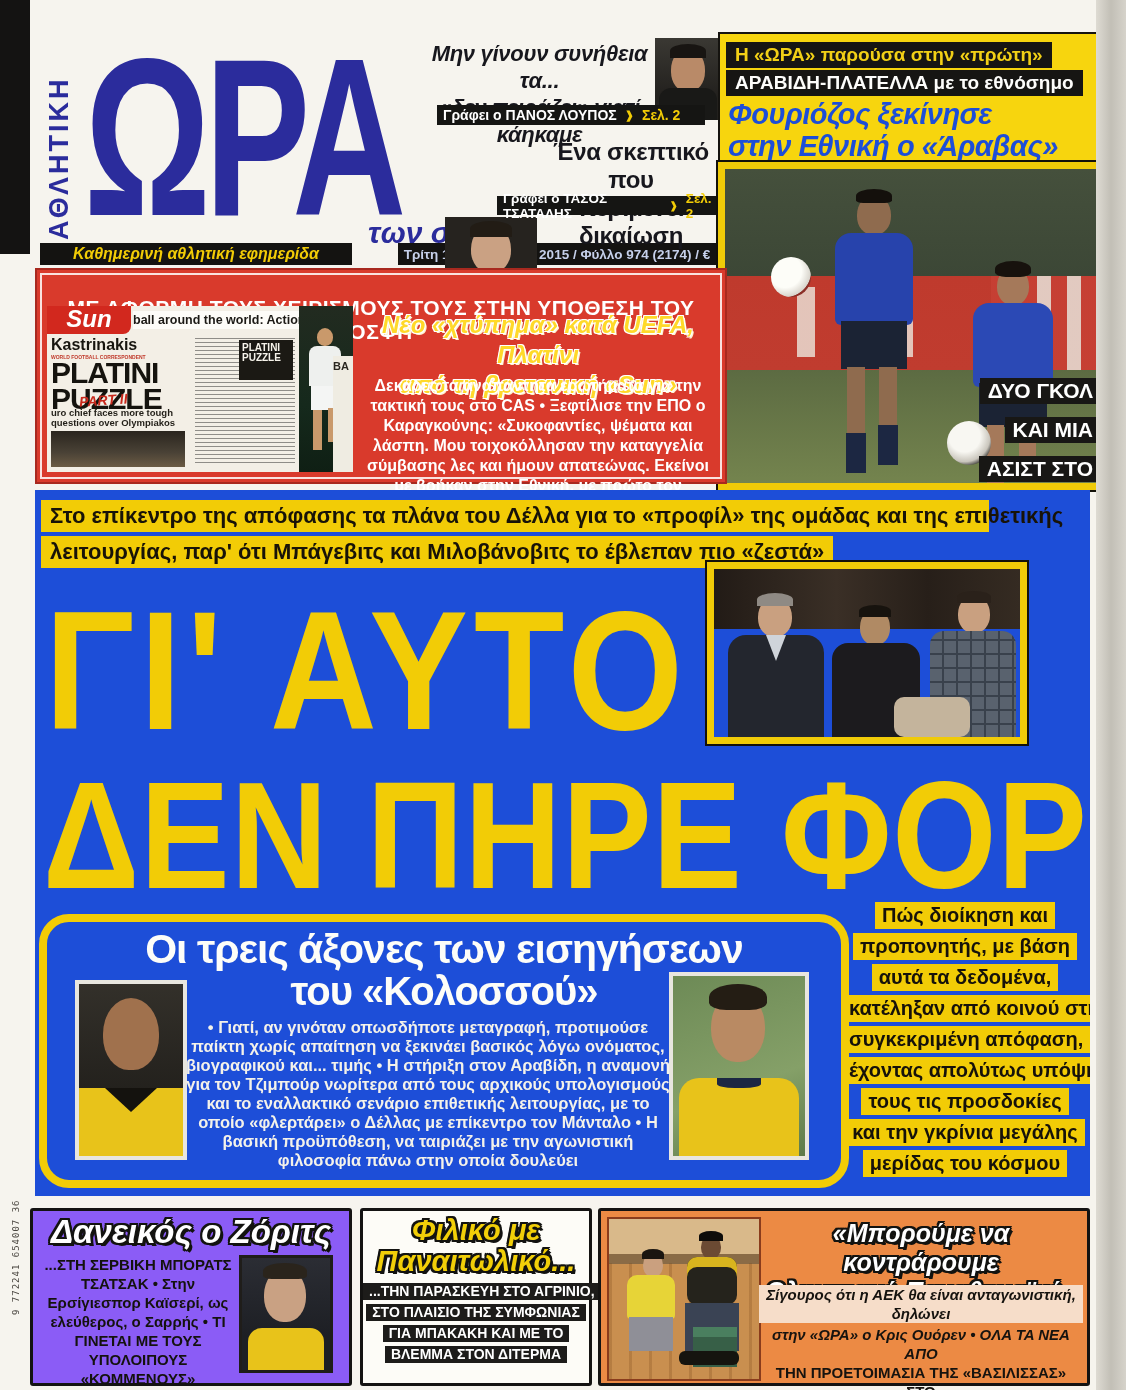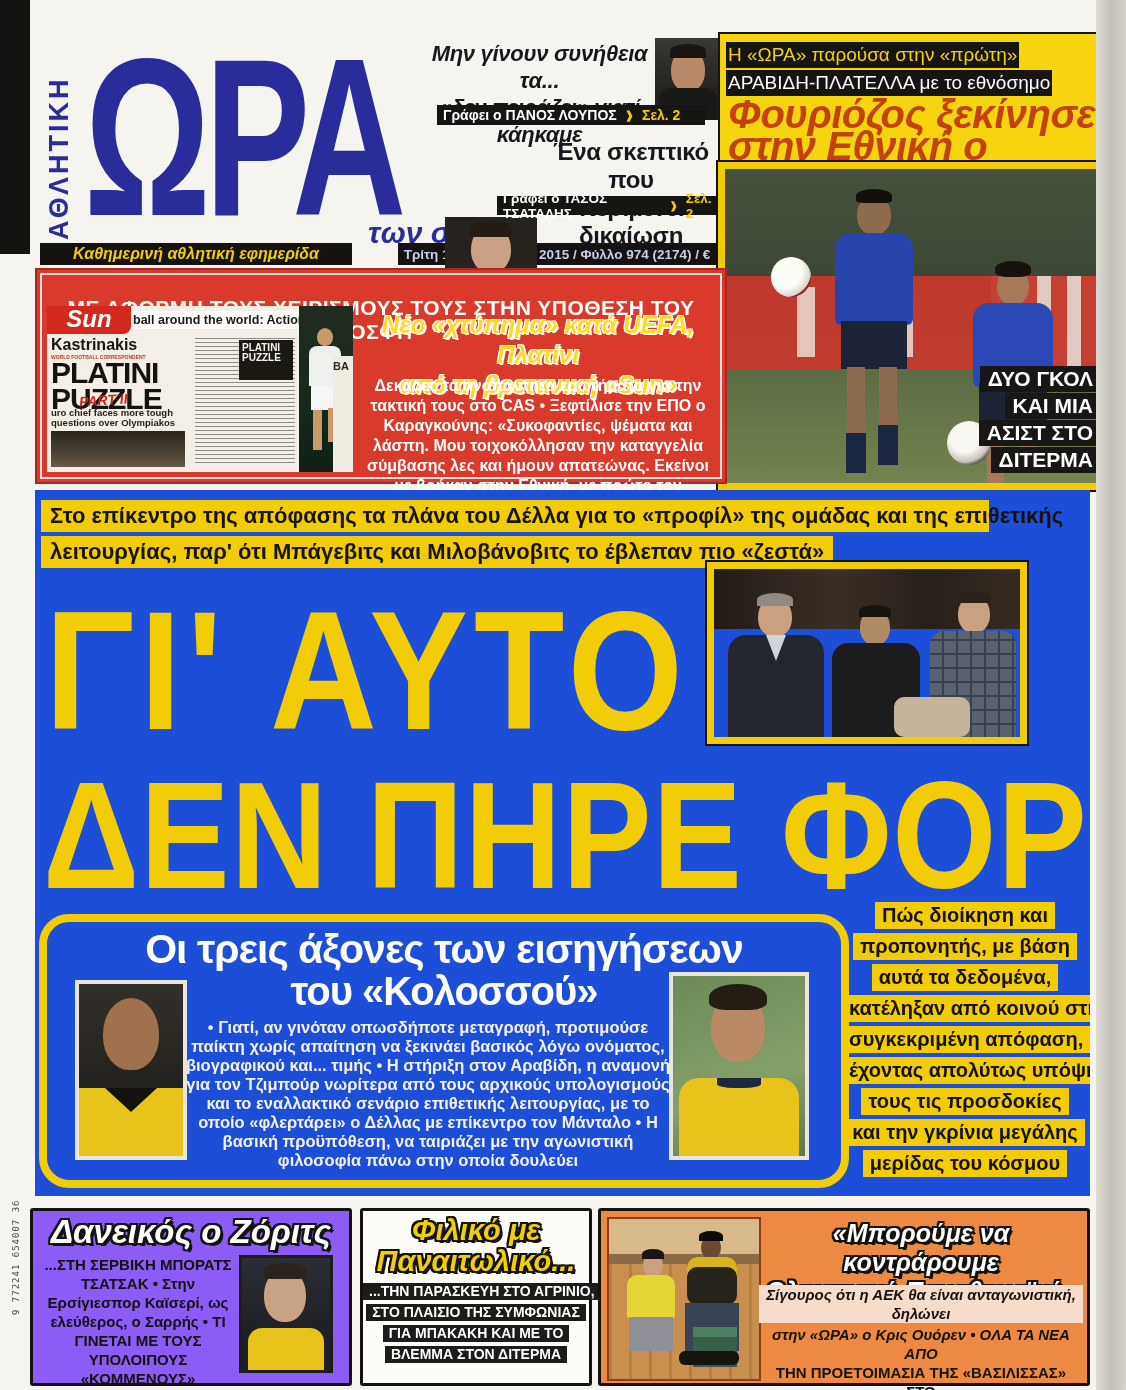--- a/index.html
+++ b/index.html
@@ -14,21 +14,21 @@
   
   .stroke-blk{text-shadow:-2px -2px 0 #131310,2px -2px 0 #131310,-2px 2px 0 #131310,2px 2px 0 #131310,0 -2px 0 #131310,0 2px 0 #131310,-2px 0 0 #131310,2px 0 0 #131310,3px 3px 0 #131310;}
   .stroke-wht{text-shadow:-1px -1px 0 #fff,1px -1px 0 #fff,-1px 1px 0 #fff,1px 1px 0 #fff,2px 2px 0 #fdf3d0;}
   
   .brand-vert{writing-mode:vertical-rl;transform:rotate(180deg);color:#2b2c9c;font-weight:bold;
               font-size:27px;letter-spacing:3px;}
   .brand-main{color:#2b2c9c;font-weight:bold;font-size:158px;line-height:150px;letter-spacing:-6px;
               transform:scale(1,1.42);transform-origin:top left;}
   .brand-sub{color:#2b2c9c;font-weight:bold;font-style:italic;font-size:30px;}
   .strip{background:#141311;color:#fff;}
-  .kicker-strip{display:inline-block;background:#161513;padding:2px 2px;font-weight:normal;font-size:19px;}
+  .kicker-strip{display:inline-block;background:#161513;padding:2px 9px;font-weight:bold;font-size:19px;}
   
   .teaser-h{color:#17171d;font-weight:bold;font-style:italic;line-height:27px;font-size:22px;letter-spacing:-0.3px;}
   .byline-strip{background:#151513;color:#fff;font-weight:bold;font-size:14px;display:flex;align-items:center;padding:0 6px;gap:8px;}
   .page-ref{color:#f2cc06;font-weight:bold;}
   .portrait{background:#26231f;overflow:hidden;position:relative;}
   .head{position:absolute;border-radius:50% 50% 46% 46%;}
   
   .sun-box{background:#d93a2c;box-shadow:inset 0 0 0 3px #d93a2c, inset 0 0 0 5px rgba(255,255,255,.85);border:2px solid #a8291f;}
   .sun-kicker{color:#fff;font-weight:bold;font-size:21px;letter-spacing:0.5px;}
   .sun-head{color:#ffd929;font-weight:bold;font-style:italic;font-size:24px;line-height:30px;}
@@ -36,21 +36,21 @@
   .txtlines{background:repeating-linear-gradient(to bottom,#8f8d88 0 1px,transparent 1px 4px);}
   
   .deckline{display:inline-block;background:#f2cc06;color:#181308;font-weight:bold;font-size:22px;padding:3px 9px;}
   .mega{color:#f2cc06;font-weight:bold;transform:scaleY(1.14);transform-origin:top left;}
   .sub-head{color:#fdfdf8;font-weight:bold;}
   .art-body{color:#f4f2ea;font-weight:bold;font-size:16.5px;line-height:19px;}
   .side-line{display:inline-block;background:#f2cc06;color:#16120a;font-weight:bold;font-size:20px;
              padding:2px 7px;margin:2px 0;white-space:nowrap;}
   .photo-frame-y{border:7px solid #f0cb08;box-shadow:0 0 0 2px #131109;}
   .photo-frame-w{border:4px solid #e8e6df;}
-  .cap-strip{display:block;background:#181715;color:#fff;font-weight:bold;font-size:21px;padding:1px 8px;margin-top:1px;white-space:nowrap;float:right;clear:both;}
+  .cap-strip{display:block;background:#181715;color:#fff;font-weight:bold;font-size:21px;padding:1px 8px;margin-top:13px;white-space:nowrap;float:right;clear:both;}
   
   .box{border:3px solid #141312;border-radius:3px;}
   .loan-head{color:#fff;font-weight:bold;font-style:italic;font-size:33px;}
   .loan-body{color:#14120e;font-weight:bold;font-size:15px;line-height:19px;}
   .friendly-head{color:#f2cf08;font-weight:bold;font-style:italic;font-size:29px;line-height:31px;}
   .friendly-strip{display:inline-block;background:#1d1c1a;color:#fff;font-weight:bold;font-size:14px;padding:2px 6px;margin:2px 0;white-space:nowrap;}
   .basket-head{color:#fff;font-weight:bold;font-style:italic;font-size:25px;line-height:29px;}
   .basket-body{color:#16130f;font-weight:bold;font-size:15px;line-height:19px;}
   .fig{position:absolute;}
 </style>
@@ -100,21 +100,21 @@
     <span>Γράφει ο ΤΑΣΟΣ ΤΣΑΤΑΛΗΣ</span>
     <span class="page-ref" style="font-size:10px;">❱</span>
     <span class="page-ref">Σελ. 2</span>
   </div>
 
   <div class="abs" style="left:718px;top:32px;width:400px;height:128px;background:#f7d50e;border:2px solid #15130f;">
     <span class="kicker-strip abs" style="left:6px;top:8px;color:#f2d016;">
       <span>Η «ΩΡΑ» παρούσα στην «πρώτη»</span></span>
     <span class="kicker-strip abs" style="left:6px;top:36px;color:#fdfdfb;">
       <span>ΑΡΑΒΙΔΗ-ΠΛΑΤΕΛΛΑ με το εθνόσημο</span></span>
-    <div class="abs b i" style="left:8px;top:64px;width:384px;color:#c2410c;font-size:40px;line-height:32px;letter-spacing:-0.5px;">
+    <div class="abs b i" style="left:8px;top:64px;width:384px;color:#1d4ed8;font-size:29px;line-height:32px;letter-spacing:-0.5px;">
       <div>Φουριόζος ξεκίνησε</div>
       <div>στην Εθνική ο «Άραβας»</div>
     </div>
   </div>
 
   <div class="abs photo-frame-y" style="left:718px;top:162px;width:386px;height:314px;overflow:hidden;background:linear-gradient(180deg,#45503c 0%,#3c4736 34%,#bf3a2d 34%,#c03c2f 64%,#5c6b42 64%,#74844e 100%);">
     <div class="fig" style="right:0;top:107px;width:120px;height:94px;background:repeating-linear-gradient(90deg,#c74034 0 16px,#e8e3da 16px 30px);opacity:.85;"></div>
     <div class="fig" style="left:60px;top:118px;width:150px;height:70px;background:linear-gradient(90deg,transparent 0 12px,#ece7dd 12px 30px,transparent 30px 58px,#ece7dd 58px 76px,transparent 76px 110px,#ece7dd 110px 128px,transparent 128px);opacity:.8;"></div>
 
     <div class="fig" style="left:88px;top:18px;width:120px;height:290px;">

